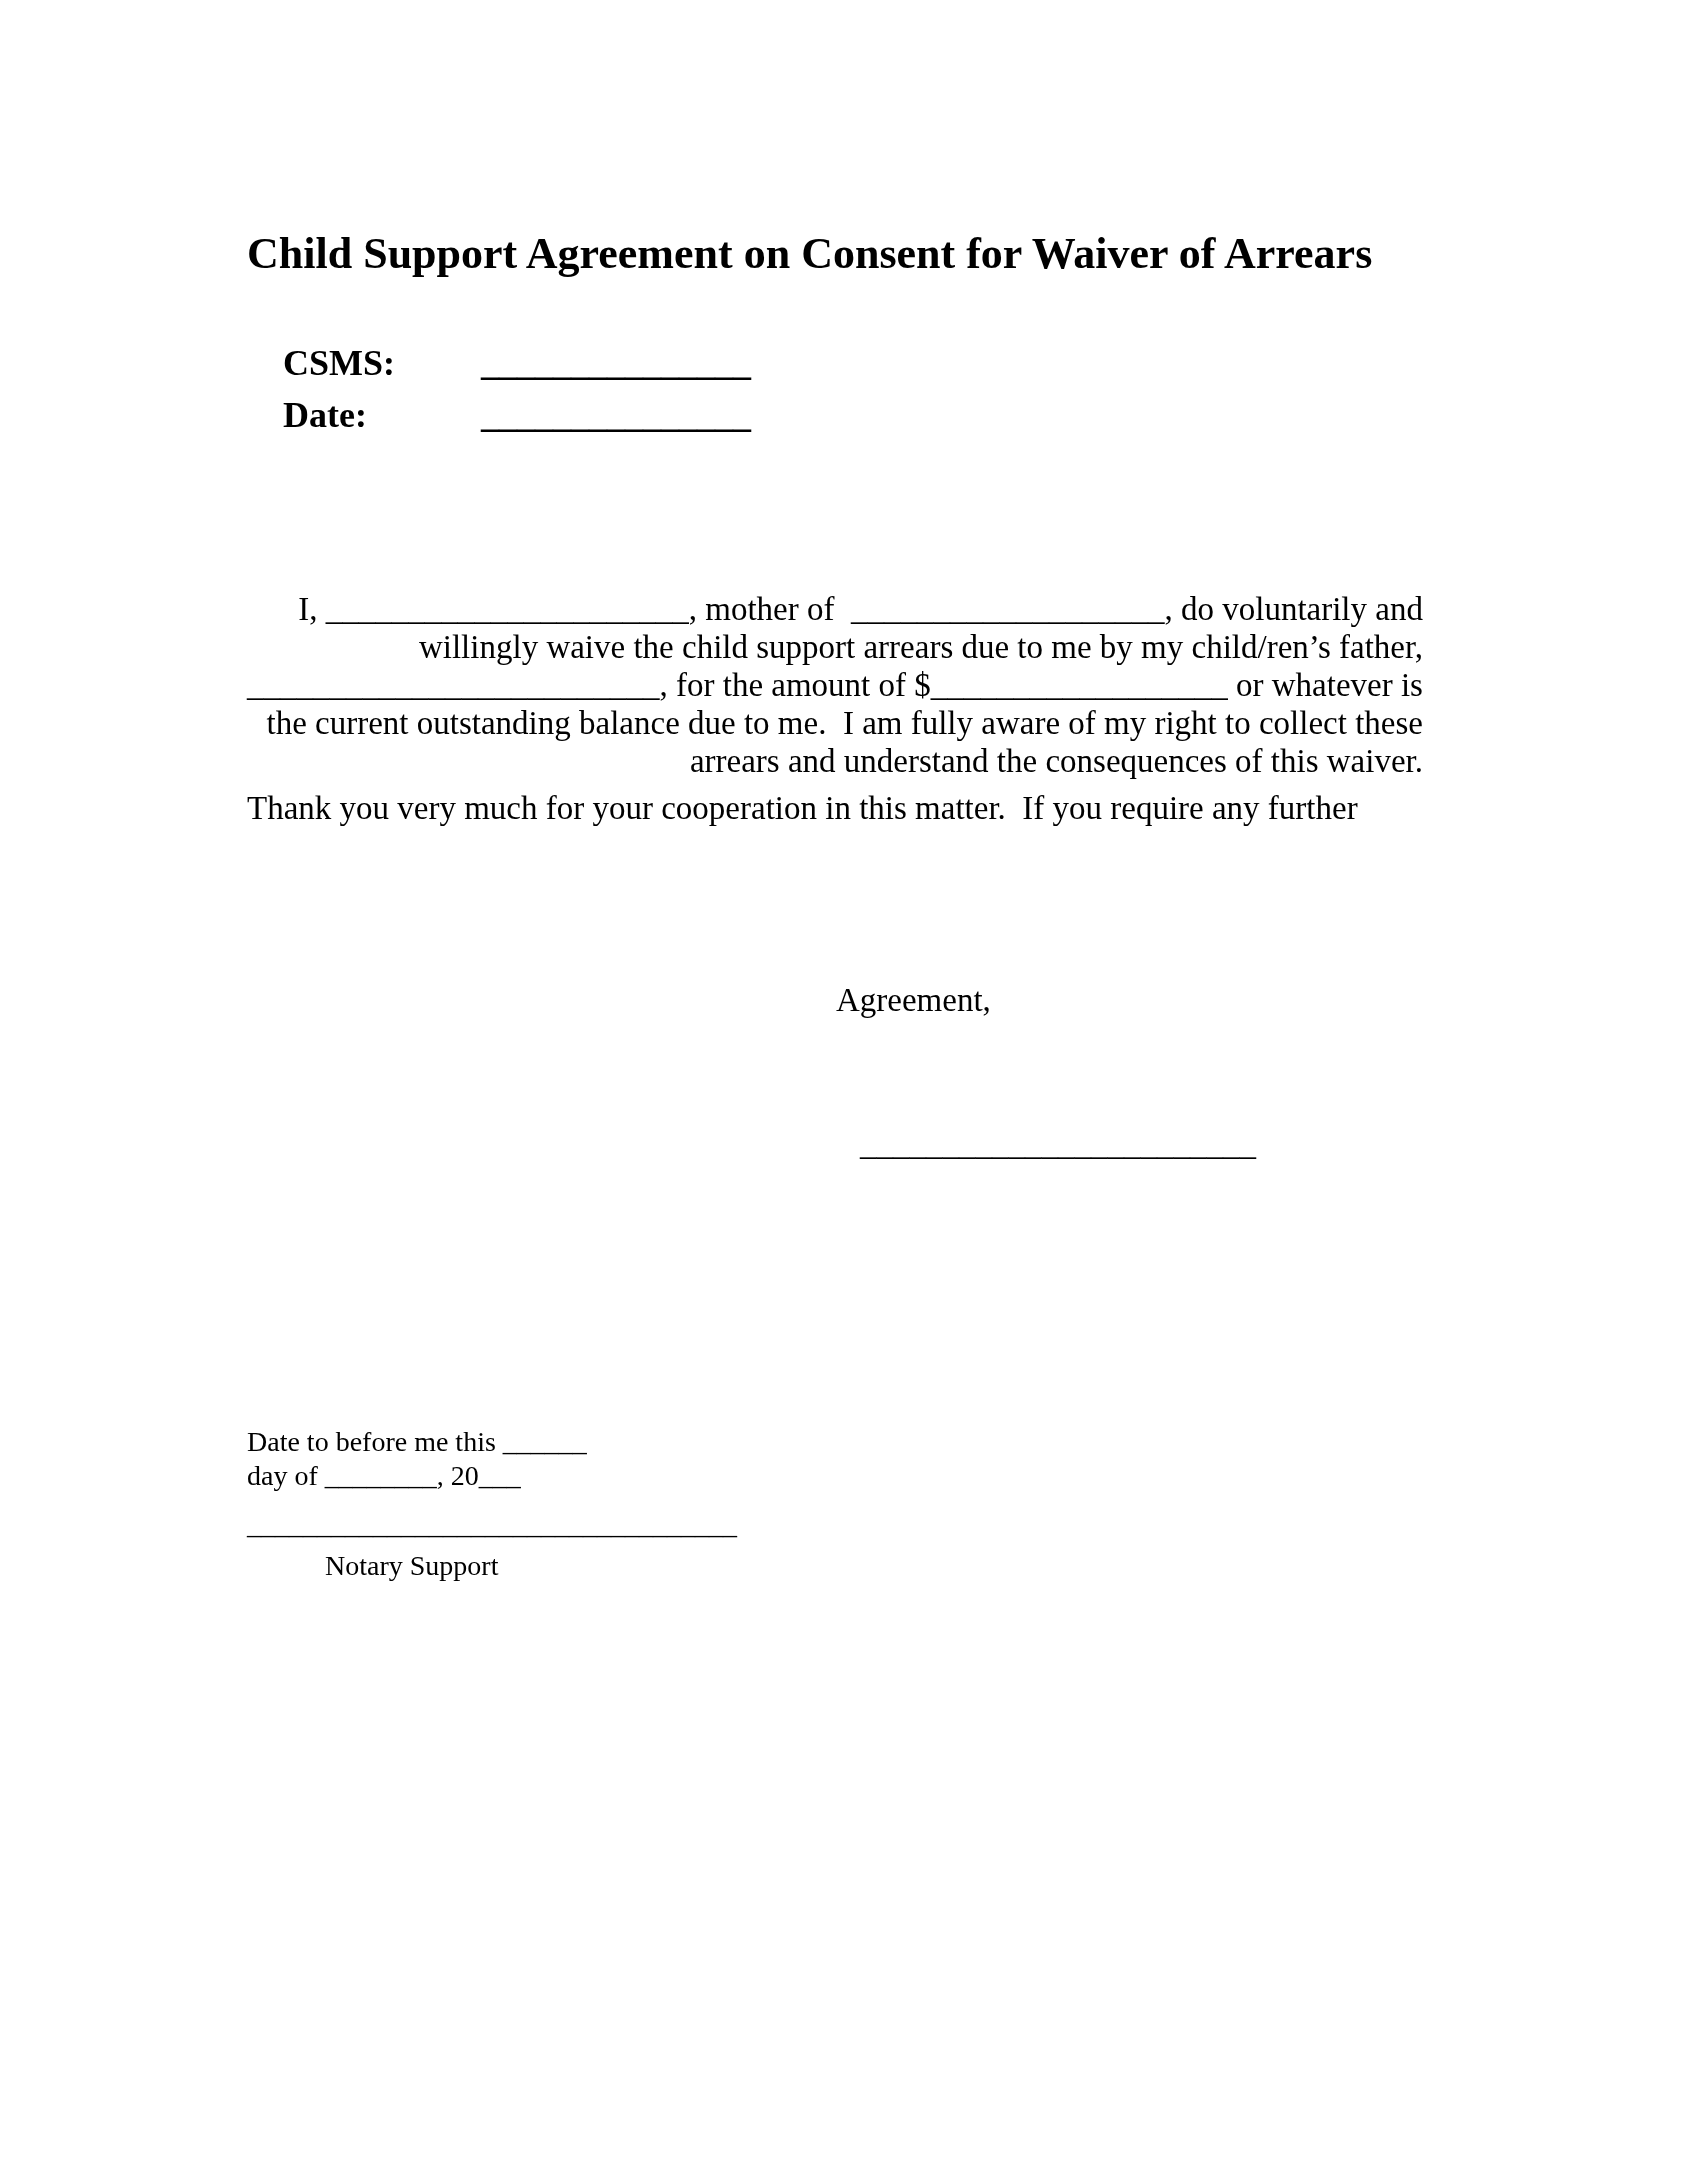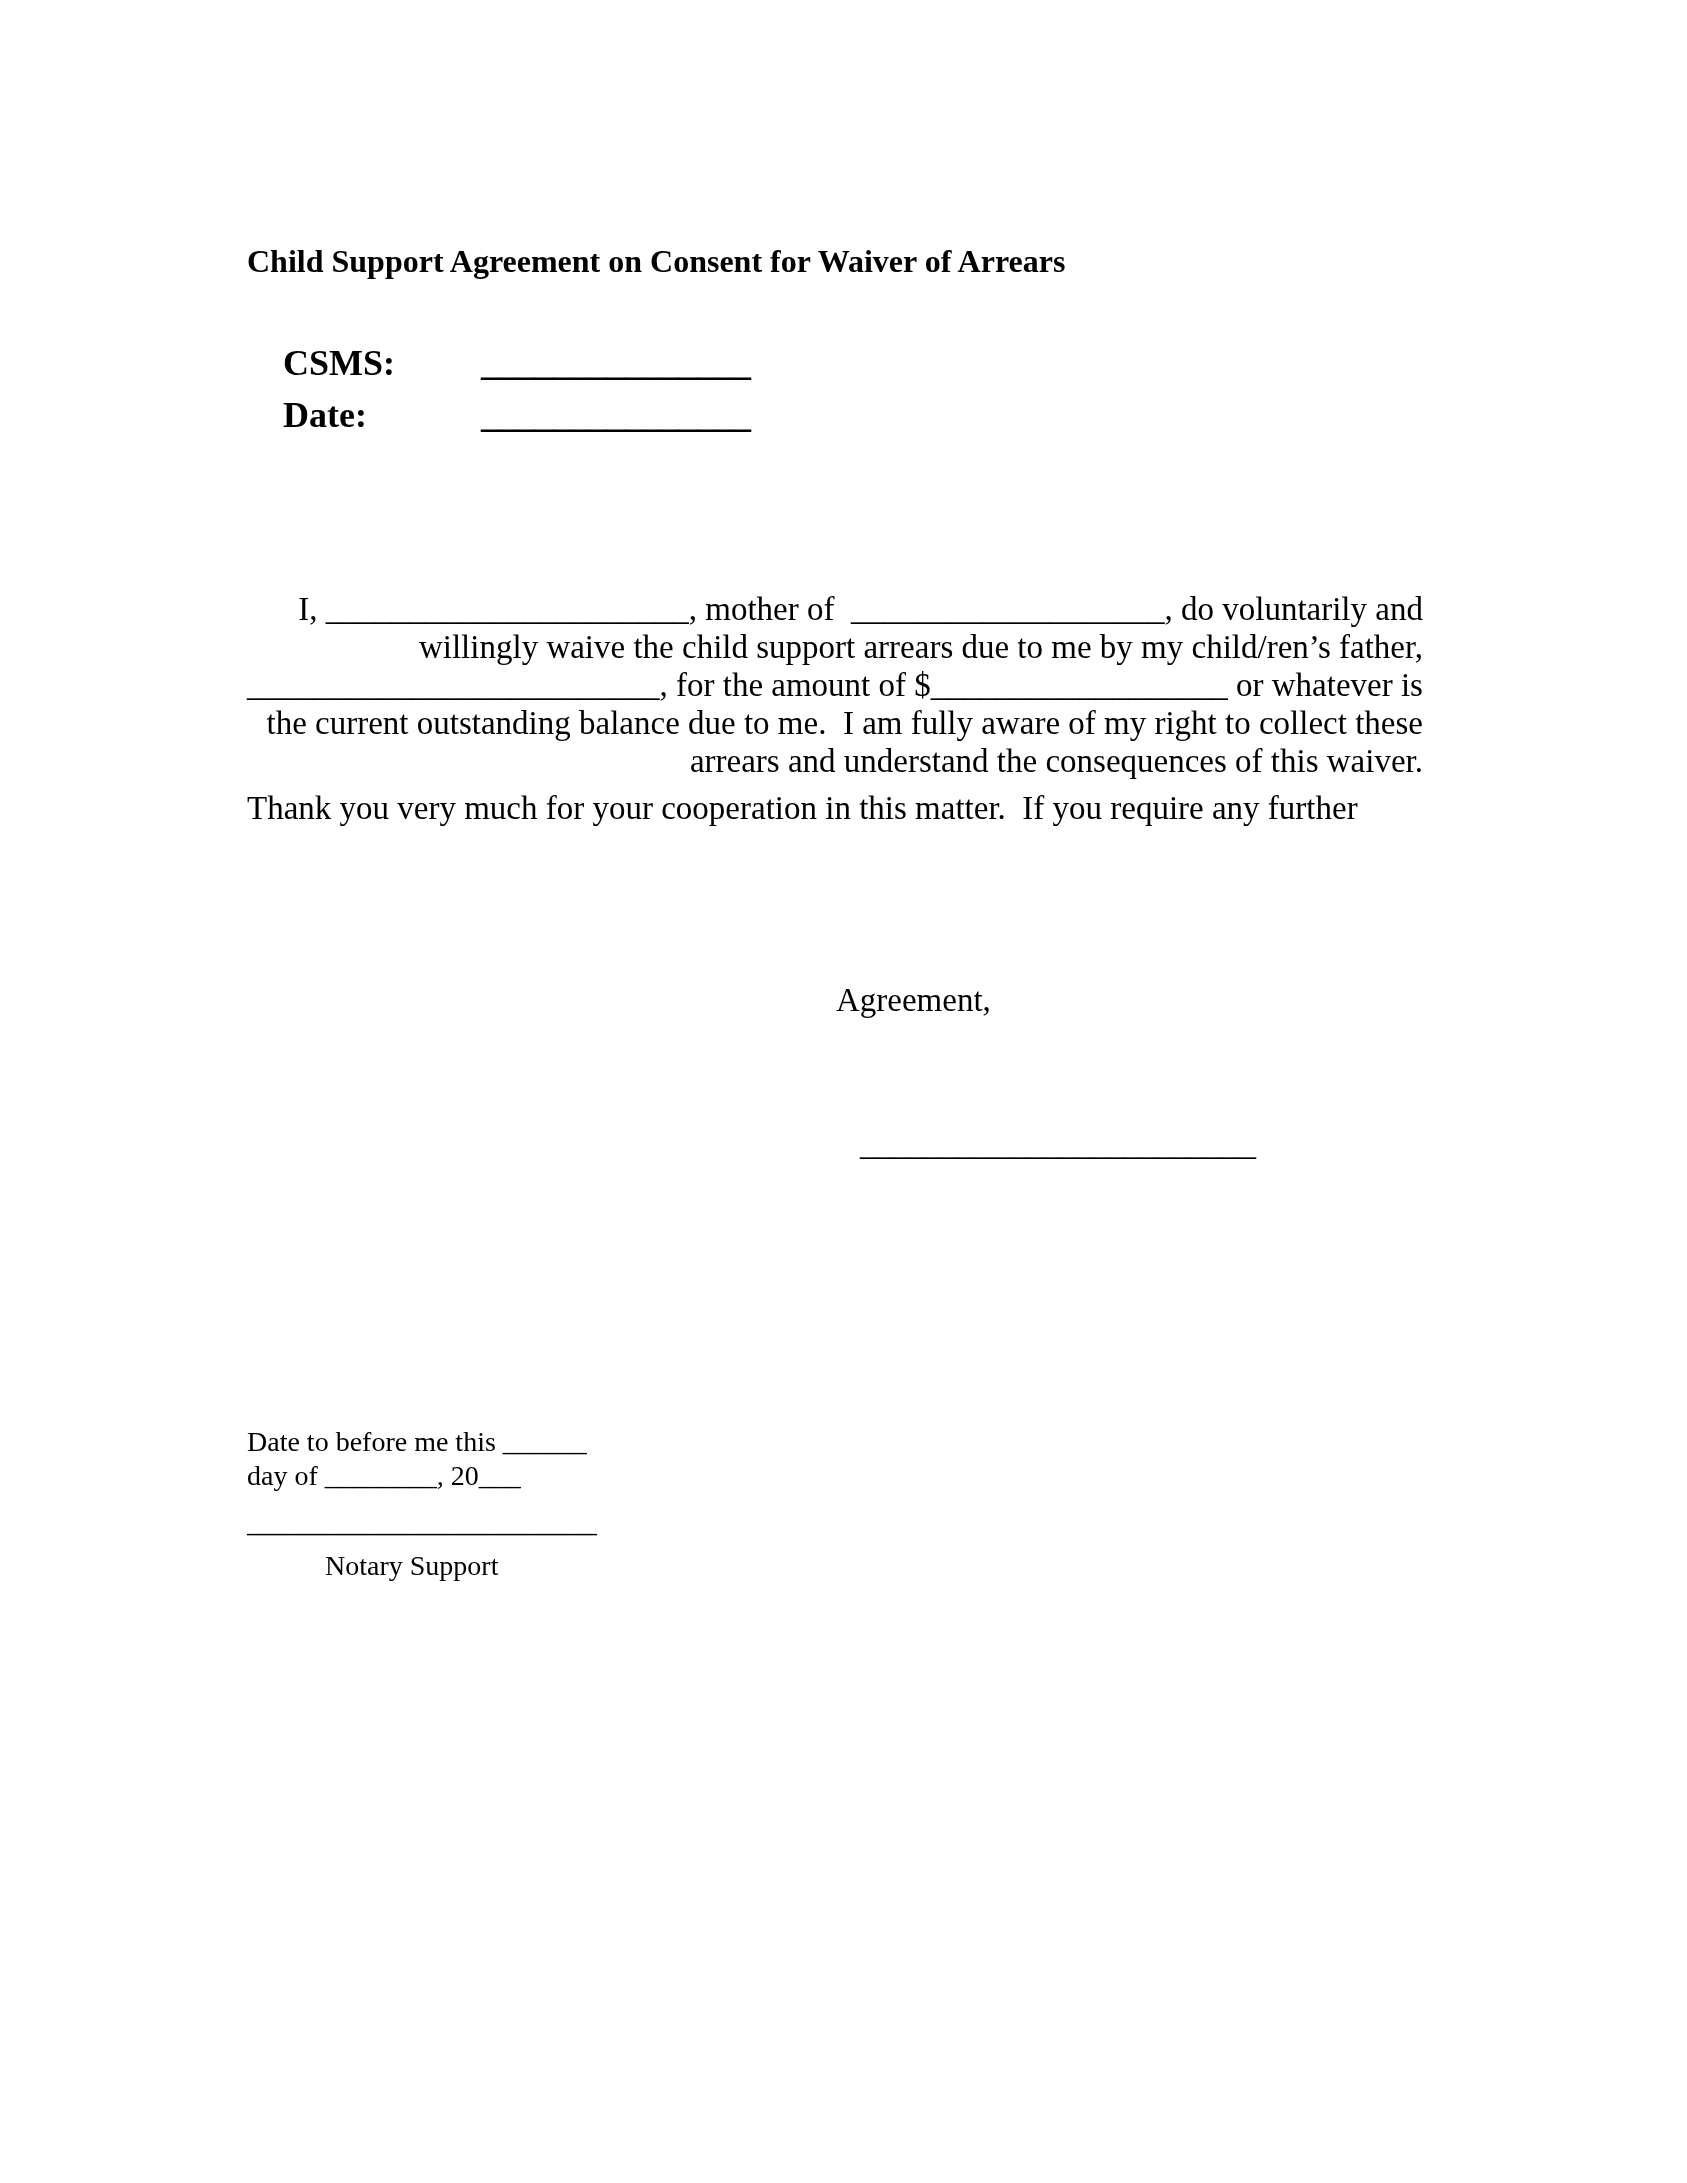--- a/index.html
+++ b/index.html
@@ -10,22 +10,22 @@
     background: #ffffff;
     color: #000000;
     font-family: "Liberation Serif", "DejaVu Serif", serif;
     overflow: hidden;
   }
   .abs { position: absolute; }
   .pre { white-space: pre; }
 
   
   .doc-title {
-    left: 247px; top: 239px;
-    font-size: 32px; font-weight: bold; line-height: 44px;
+    left: 247px; top: 232px;
+    font-size: 44px; font-weight: bold; line-height: 44px;
   }
   .hdr-row {
     left: 247px;
     font-size: 36px; font-weight: bold; line-height: 44px;
   }
   .hdr-row .hdr-label { display: inline-block; width: 198px; }
   .hdr-row.csms { top: 297px; }
   .hdr-row.date { top: 349px; }
 
   
@@ -45,21 +45,21 @@
     font-size: 33px; line-height: 38px;
   }
 
   
   .notary-par {
     left: 247px; top: 1425px;
     font-size: 28px; line-height: 34px;
   }
   .notary-rule {
     left: 247px; top: 1508px;
-    font-size: 20px; line-height: 34px; font-weight: bold;
+    font-size: 28px; line-height: 34px;
   }
   .notary-label {
     left: 325px; top: 1549px;
     font-size: 28px; line-height: 34px;
   }
 </style>
 </head>
 <body>
 
 <div class="page">

